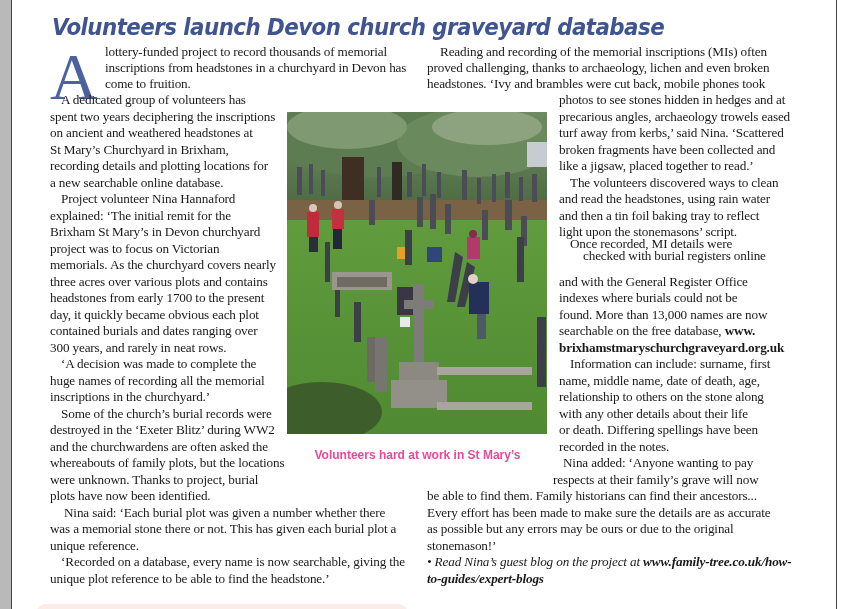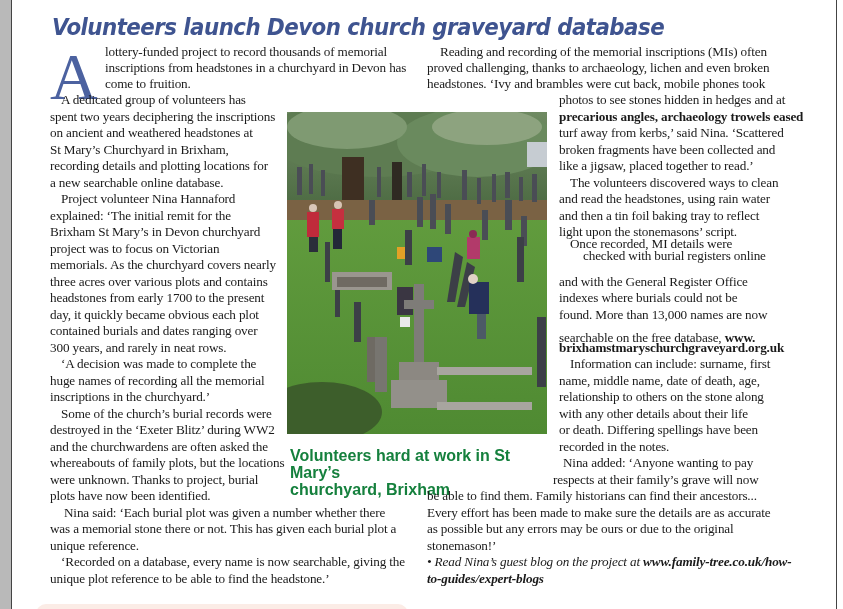--- a/index.html
+++ b/index.html
@@ -39,23 +39,23 @@
       white-space: nowrap; letter-spacing: -0.15px;
     }
     .line b { font-weight: bold; }
     .italic { font-style: italic; }
     .photo {
       position: absolute; left: 287px; top: 112px; width: 260px; height: 322px;
       overflow: hidden;
     }
     .caption {
       position: absolute; left: 290px; top: 447px; width: 255px;
-      text-align: left;
+      text-align: center;
       font-family: "Liberation Sans", "DejaVu Sans", sans-serif;
-      font-weight: bold; font-size: 16px; line-height: 17px; color: #15803d;
+      font-weight: bold; font-size: 12px; line-height: 17px; color: #ec4899;
     }
     .pink-box {
       position: absolute; left: 36px; top: 604px; width: 372px; height: 20px;
       background: #fbece6; border-radius: 10px;
     }
   </style>
 </head>
 <body>
 
 <div class="left-margin"></div>
@@ -185,41 +185,40 @@
     <rect x="150" y="290" width="95" height="8" fill="#a8a59f"></rect>
     <rect x="88" y="225" width="12" height="55" fill="#777570"></rect>
     <rect x="80" y="225" width="8" height="45" fill="#6e6a63"></rect>
 
     <ellipse cx="35" cy="300" rx="60" ry="30" fill="#3d5e2b"></ellipse>
   </svg>
 </div>
 
 <div class="caption">
   <div>Volunteers hard at work in St Mary’s</div>
-  <div>churchyard, Brixham</div>
 </div>
 
 <div class="line" style="left:440px;top:44px;">Reading and recording of the memorial inscriptions (MIs) often</div>
 <div class="line" style="left:427px;top:60px;">proved challenging, thanks to archaeology, lichen and even broken</div>
 <div class="line" style="left:427px;top:76px;">headstones. ‘Ivy and brambles were cut back, mobile phones took</div>
 <div class="line" style="left:559px;top:92px;">photos to see stones hidden in hedges and at</div>
-<div class="line" style="left:559px;top:109px;font-weight:bold;">precarious angles, archaeology trowels eased</div>
+<div class="line" style="left:559px;top:109px;">precarious angles, archaeology trowels eased</div>
 <div class="line" style="left:559px;top:125px;">turf away from kerbs,’ said Nina. ‘Scattered</div>
 <div class="line" style="left:559px;top:142px;">broken fragments have been collected and</div>
 <div class="line" style="left:559px;top:158px;">like a jigsaw, placed together to read.’</div>
 <div class="line" style="left:570px;top:175px;">The volunteers discovered ways to clean</div>
 <div class="line" style="left:559px;top:191px;">and read the headstones, using rain water</div>
 <div class="line" style="left:559px;top:208px;">and then a tin foil baking tray to reflect</div>
 <div class="line" style="left:559px;top:224px;">light upon the stonemasons’ script.</div>
 <div class="line" style="left:570px;top:236px;">Once recorded, MI details were</div>
 <div class="line" style="left:559px;top:248px;margin-left:24px;">checked with burial registers online</div>
 <div class="line" style="left:559px;top:274px;">and with the General Register Office</div>
 <div class="line" style="left:559px;top:290px;">indexes where burials could not be</div>
 <div class="line" style="left:559px;top:307px;">found. More than 13,000 names are now</div>
-<div class="line" style="left:559px;top:323px;margin-top:7px;"><span>searchable on the free database, </span><b>www.</b></div>
+<div class="line" style="left:559px;top:323px;"><span>searchable on the free database, </span><b>www.</b></div>
 <div class="line" style="left:559px;top:340px;"><b>brixhamstmaryschurchgraveyard.org.uk</b></div>
 <div class="line" style="left:570px;top:356px;">Information can include: surname, first</div>
 <div class="line" style="left:559px;top:373px;">name, middle name, date of death, age,</div>
 <div class="line" style="left:559px;top:389px;">relationship to others on the stone along</div>
 <div class="line" style="left:559px;top:406px;">with any other details about their life</div>
 <div class="line" style="left:559px;top:422px;">or death. Differing spellings have been</div>
 <div class="line" style="left:559px;top:439px;">recorded in the notes.</div>
 <div class="line" style="left:563px;top:455px;">Nina added: ‘Anyone wanting to pay</div>
 <div class="line" style="left:553px;top:472px;">respects at their family’s grave will now</div>
 <div class="line" style="left:427px;top:488px;">be able to find them. Family historians can find their ancestors...</div>

